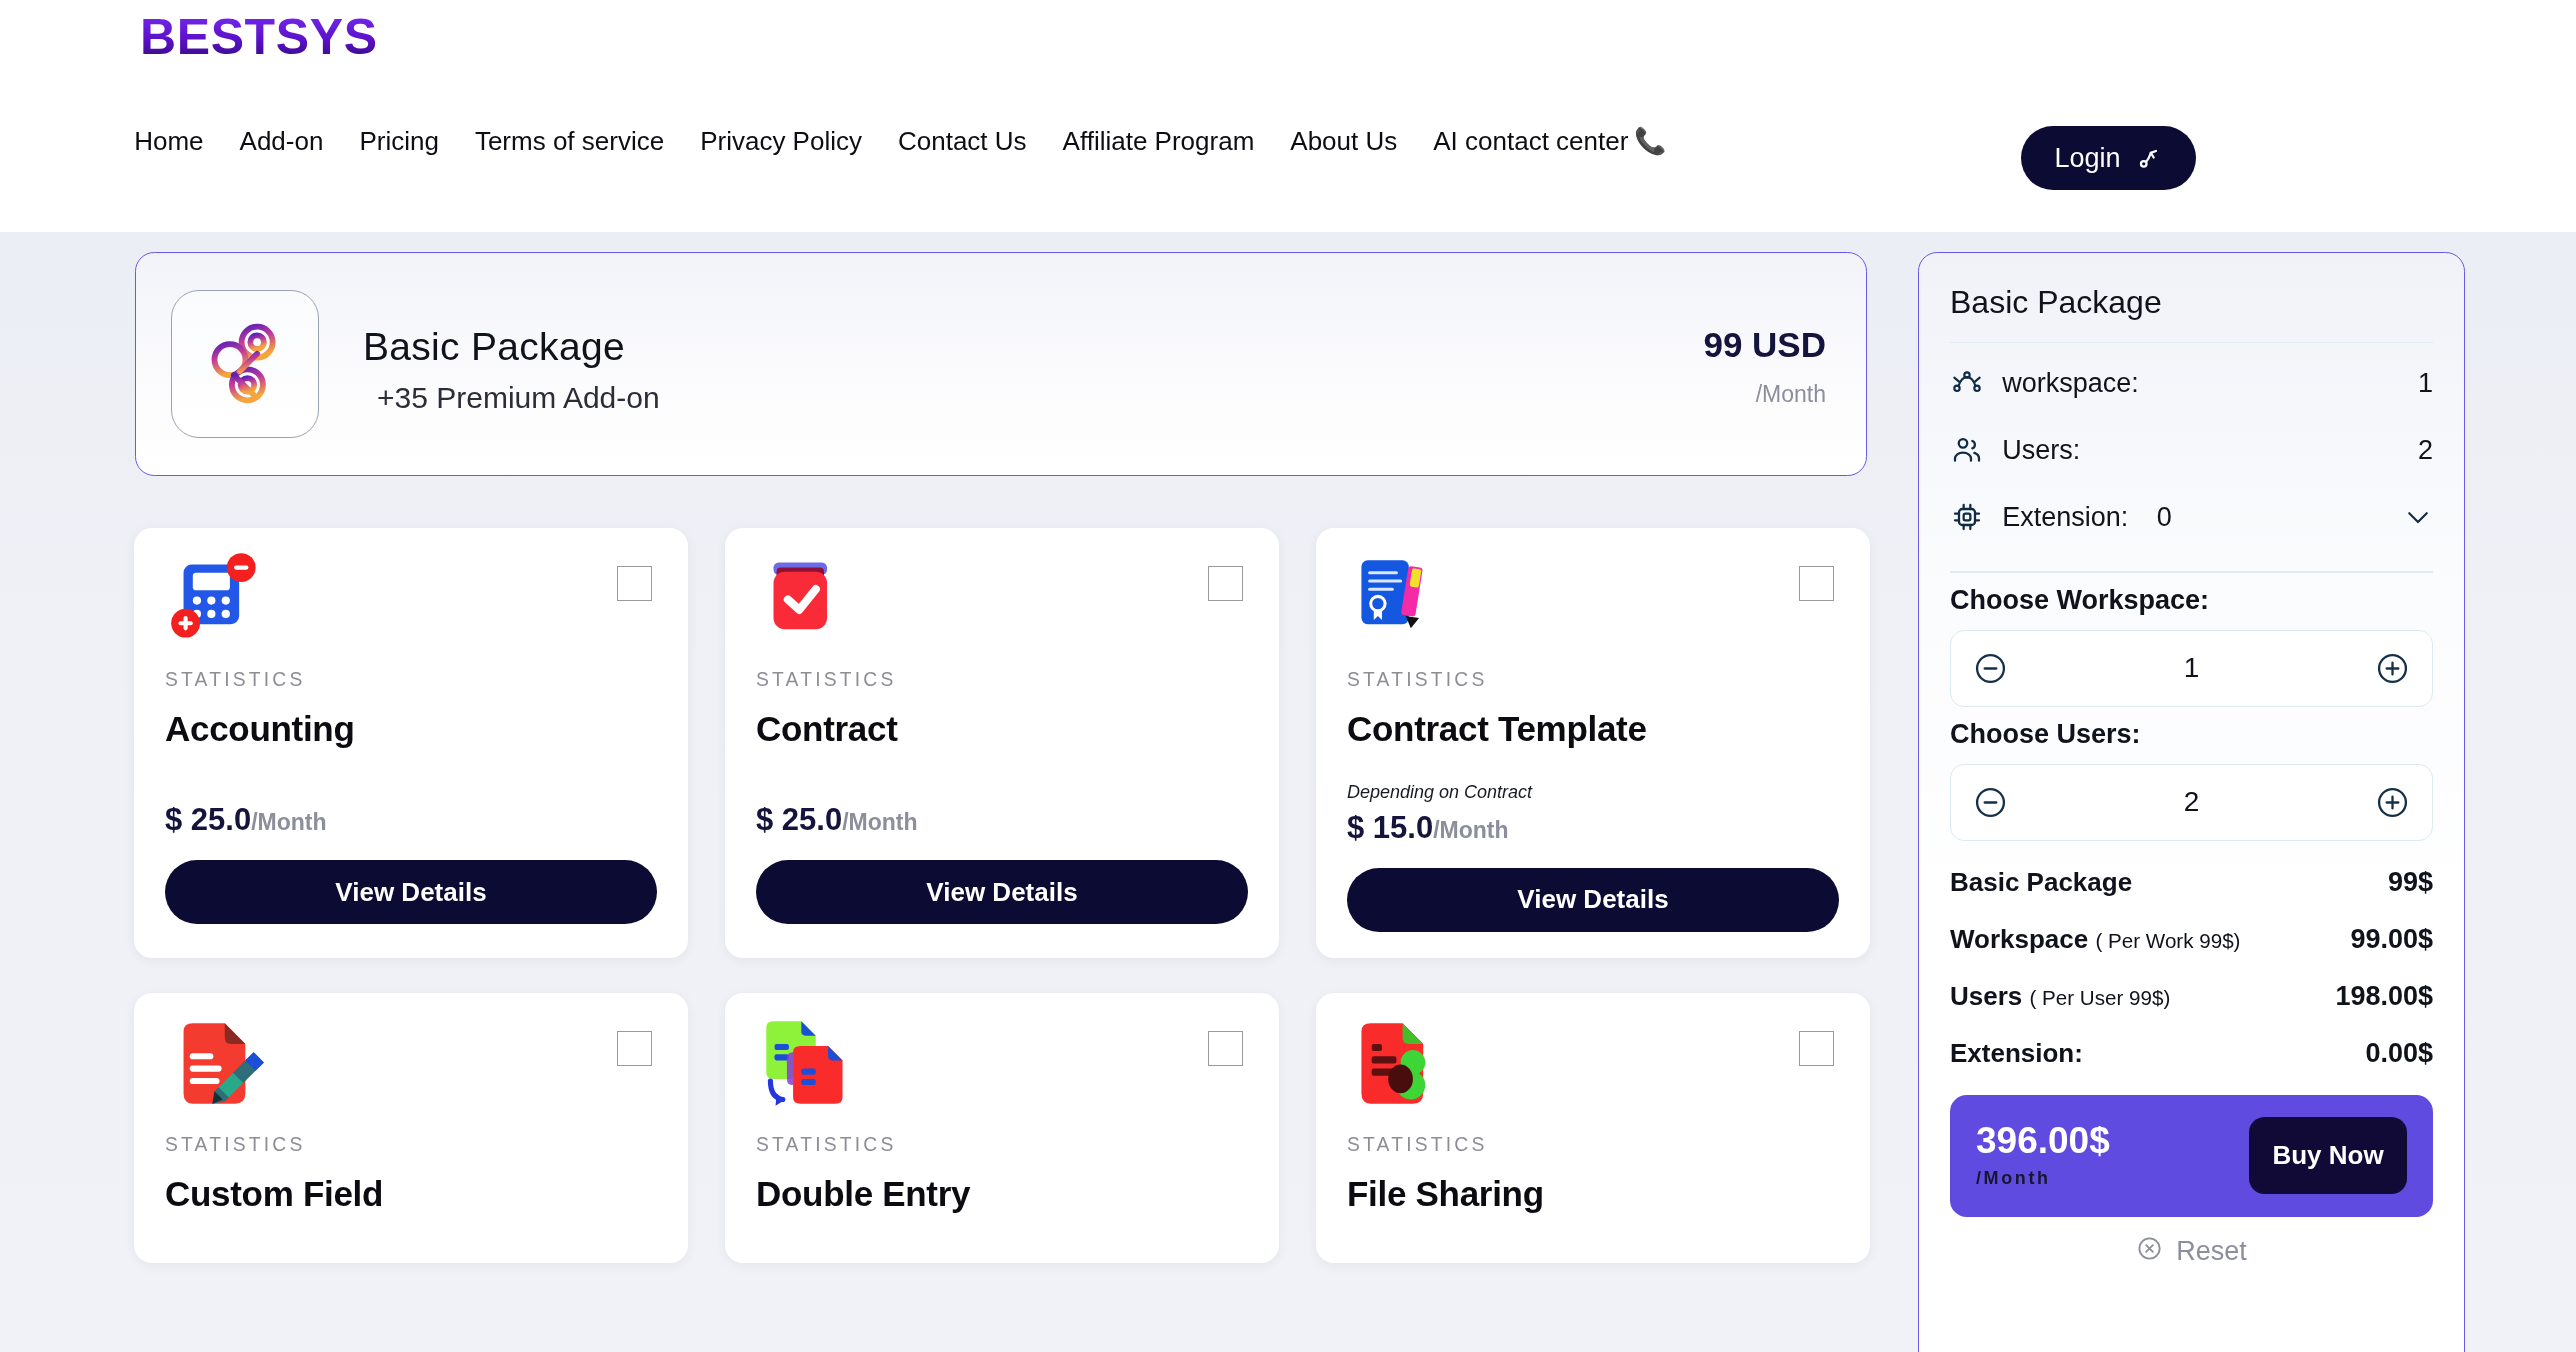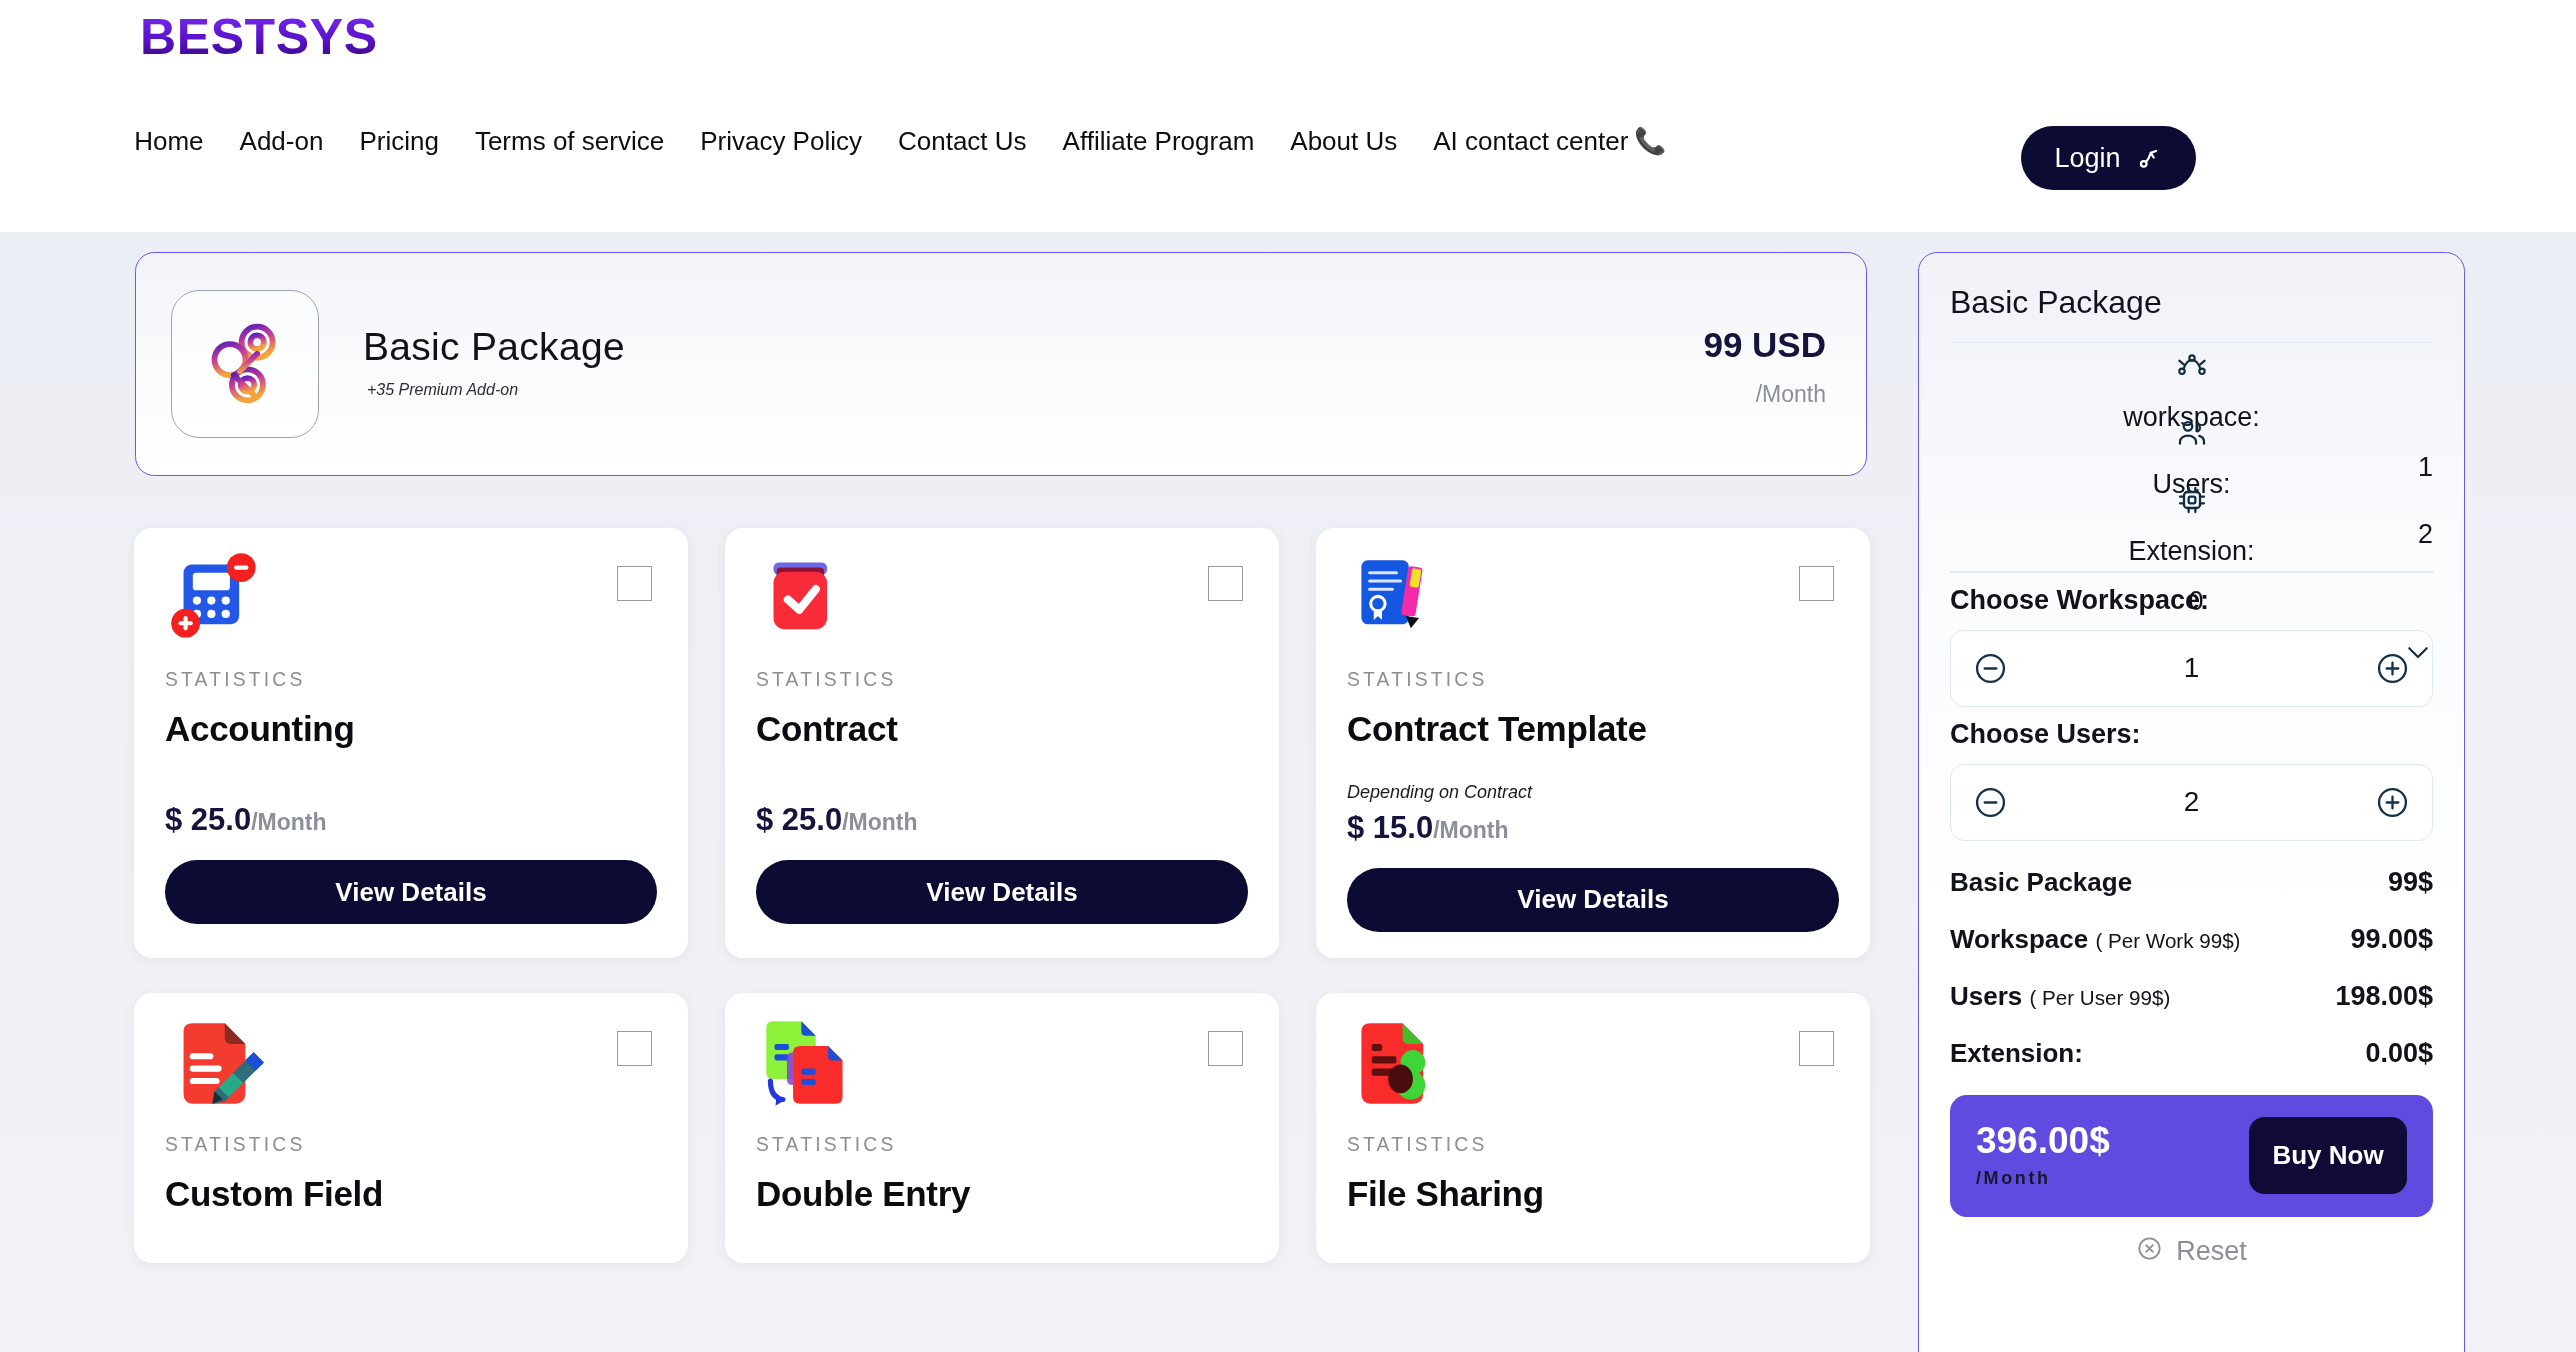--- a/index.html
+++ b/index.html
@@ -59,22 +59,22 @@
     position: absolute; left: 35px; top: 37px; width: 148px; height: 148px;
     border: 1.9px solid #9aa2b1; border-radius: 28px;
     background: linear-gradient(180deg,#fafbfd,#ffffff);
     display: flex; align-items: center; justify-content: center;
   }
   .pkg-title {
     position: absolute; left: 227px; top: 72px;
     font-size: 39px; font-weight: 400; color: #10121c; letter-spacing: 0.3px;
   }
   .pkg-sub {
-    position: absolute; left: 231px; top: 128px;
-    font-size: 16px; color: #2b2d38; font-style: italic;
+    position: absolute; left: 241px; top: 128px;
+    font-size: 30px; color: #2b2d38;
   }
   .pkg-price {
     position: absolute; right: 40px; top: 72px;
     font-size: 35px; font-weight: 700; color: #14143c; text-align: right;
   }
   .pkg-per {
     position: absolute; right: 40px; top: 128px;
     font-size: 23px; color: #8b8e9b; text-align: right;
   }
 
@@ -121,21 +121,21 @@
   
   .sidebar {
     position: absolute; left: 1918px; top: 252px; width: 547px; height: 1133px;
     border: 1.9px solid #6b57e8; border-radius: 19.3px;
     background: linear-gradient(180deg,#f1f2f8 0%, #fafbfd 26%, #ffffff 60%, #ffffff 100%);
     padding: 31px 31px 0 31px; overflow: hidden;
   }
   .sb-title { font-size: 32px; font-weight: 400; color: #10121c; }
   .sb-divider { height: 1.9px; background: #dfeaf1; margin: 20.6px 0 6.4px 0; }
   .sb-row {
-    display: flex; align-items: center; height: 67px; gap: 19.3px; flex-direction: column;
+    display: flex; align-items: center; height: 67px; gap: 19.3px;
   }
   .sb-row .ico { width: 33px; height: 33px; display:flex; align-items:center; justify-content:center; flex: 0 0 33px;}
   .sb-row .lbl { font-size: 27px; color: #10121c; }
   .sb-row .val { margin-left: auto; font-size: 27px; color: #10121c; }
   .sb-row .chev { margin-left: auto; display:flex; }
   .sb-extval { font-size: 27px; color: #10121c; margin-left: 9px; }
 
   .sb-choose { font-size: 27px; font-weight: 700; color: #10121c; margin-top: 11.6px; }
   .stepper {
     margin-top: 14px; height: 77px; border: 1.9px solid #dceaf2; border-radius: 14px;

